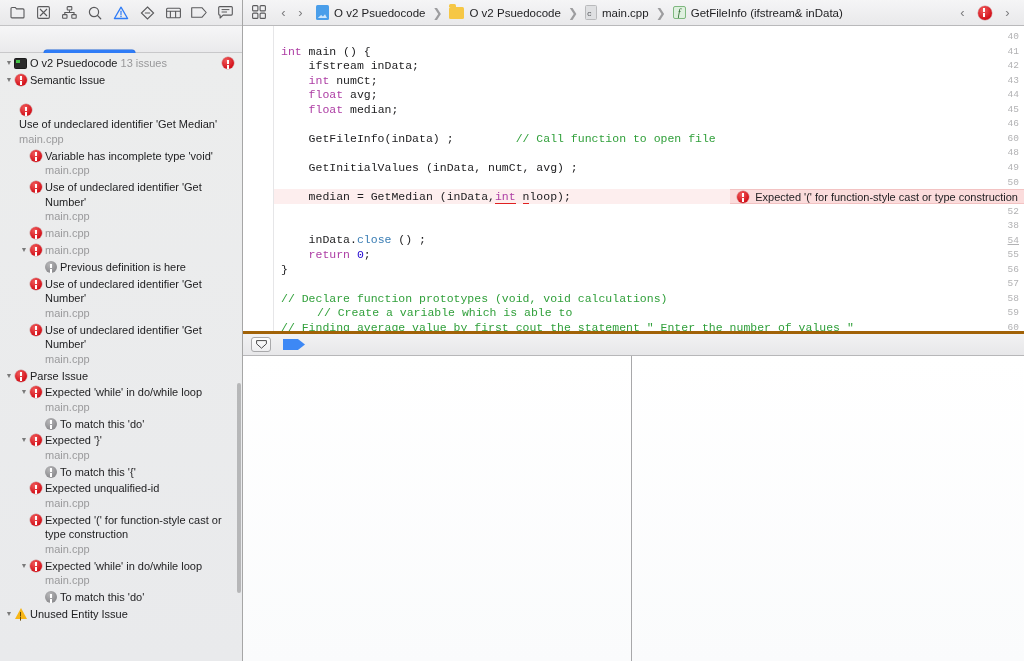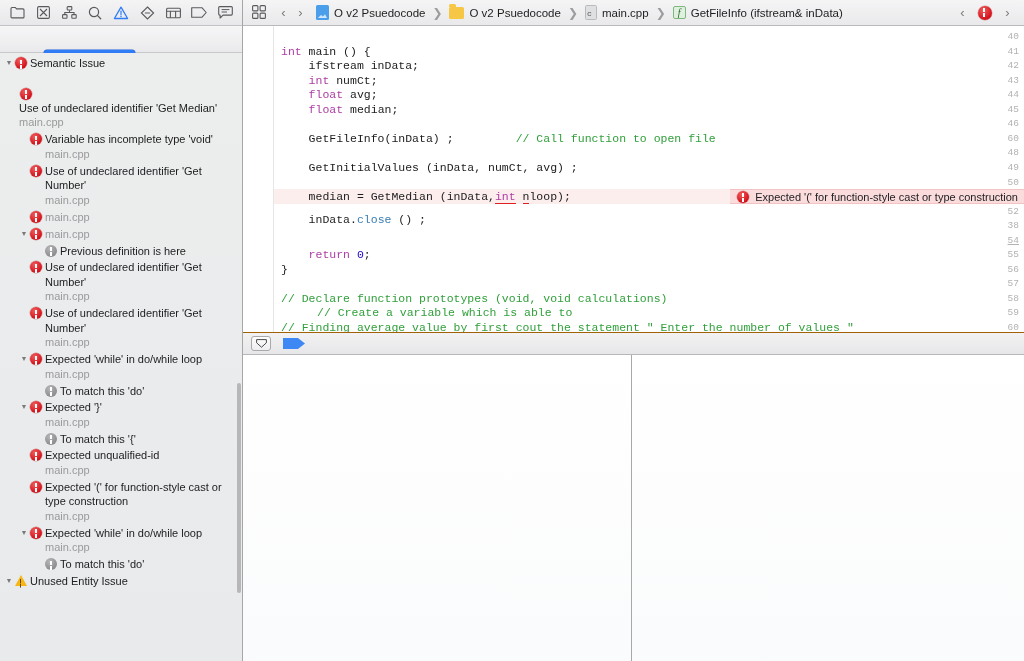--- a/index.html
+++ b/index.html
@@ -183,21 +183,21 @@
     width: 13px; height: 13px; border-radius: 2px;
     background: #dff0df; border: 1px solid #7fb87f;
     display: flex; align-items: center; justify-content: center;
     font-style: italic; font-family: "Liberation Serif", serif;
     font-size: 10px; color: #2c6a2c; line-height: 11px;
   }
 
   
   #code-wrap {
     flex: 1; background: #ffffff; position: relative; overflow: hidden;
-    border-bottom: 1px solid #a16207;
+    border-bottom: 3px solid #a16207;
     padding-left: 35px;
   }
   #gutter {
     position: absolute; left: 0; top: 0; width: 31px; height: 100%;
     background: #fff; border-right: 1px solid #e6e6e8;
   }
   .ln {
     position: absolute; right: 5px; width: 26px; text-align: right;
     font-family: "Liberation Mono", monospace; font-size: 9.5px;
     color: #b2b2b4; line-height: 14.55px;
@@ -316,20 +316,33 @@
       </div>
     </div>
 
     <div id="scope-bar">
       <div class="seg active">Buildtime (13)</div>
       <div class="seg">Runtime</div>
     </div>
 
     <div id="issue-list">
 
+      <div class="row row-group" style="padding-left:4px;">
+        <div class="tw">▼</div>
+        <div class="row-badge">
+            <div class="b-proj"></div>
+          </div>
+        <div class="row-text">
+          <span>O v2 Psuedocode</span>
+          <span class="count">13 issues</span>
+        </div>
+        <div class="right-badge">
+            <div class="b-err"></div>
+          </div>
+      </div>
       <div id="rows-host">
           <div class="row row-group" style="padding-left: 4px;">
             <div class="tw">▼</div>
             <div class="row-badge">
               <div class="b-err"></div>
             </div>
             <div>
               <div class="row-text">Semantic Issue</div>
             </div>
           </div>
@@ -401,20 +414,29 @@
             </div>
           </div>
           <div class="row" style="padding-left: 19px;">
             <div class="tw empty">▼</div>
             <div class="row-badge">
               <div class="b-err"></div>
             </div>
             <div>
               <div class="row-text">Use of undeclared identifier 'Get Number'</div>
               <div class="row-sub">main.cpp</div>
+            </div>
+          </div>
+          <div class="row row-group" style="padding-left: 4px;">
+            <div class="tw">▼</div>
+            <div class="row-badge">
+              <div class="b-err"></div>
+            </div>
+            <div>
+              <div class="row-text">Parse Issue</div>
             </div>
           </div>
           <div class="row" style="padding-left: 19px;">
             <div class="tw">▼</div>
             <div class="row-badge">
               <div class="b-err"></div>
             </div>
             <div>
               <div class="row-text">Expected 'while' in do/while loop</div>
               <div class="row-sub">main.cpp</div>
@@ -570,21 +592,21 @@
           <div class="ln" style="top: 134.95px;">49</div>
           <div class="cl" style="top: 134.95px;"><span>    GetInitialValues (inData, numCt, avg) ;</span></div>
           <div class="ln" style="top: 149.5px;">50</div>
           <div class="cl" style="top: 149.5px;">&nbsp;</div>
           <div class="hl-band" style="top: 163.05px;"></div>
           <div class="ln" style="top: 164.05px;">51</div>
           <div class="cl" style="top: 164.05px;"><span>    median = GetMedian (inData,</span><span class="kw err-line-u">int</span><span> </span><span class="err-line-u">n</span><span>loop);</span></div>
           <div class="ln" style="top: 178.6px;">52</div>
           <div class="cl" style="top: 178.6px;">&nbsp;</div>
           <div class="ln" style="top: 193.15px;">38</div>
-          <div class="cl" style="top: 187px;"><span>    inData.</span><span class="mth">close</span><span> () ;</span></div>
+          <div class="cl" style="top: 207px;"><span>    inData.</span><span class="mth">close</span><span> () ;</span></div>
           <div class="ln" style="top: 207.7px; text-decoration: underline;">54</div>
           <div class="cl" style="top: 207.7px;">&nbsp;</div>
           <div class="ln" style="top: 222.25px;">55</div>
           <div class="cl" style="top: 222.25px;"><span>    </span><span class="kw">return </span><span class="num">0</span><span>;</span></div>
           <div class="ln" style="top: 236.8px;">56</div>
           <div class="cl" style="top: 236.8px;"><span>}</span></div>
           <div class="ln" style="top: 251.35px;">57</div>
           <div class="cl" style="top: 251.35px;">&nbsp;</div>
           <div class="ln" style="top: 265.9px;">58</div>
           <div class="cl" style="top: 265.9px;"><span class="cm">// Declare function prototypes (void, void calculations)</span></div>

